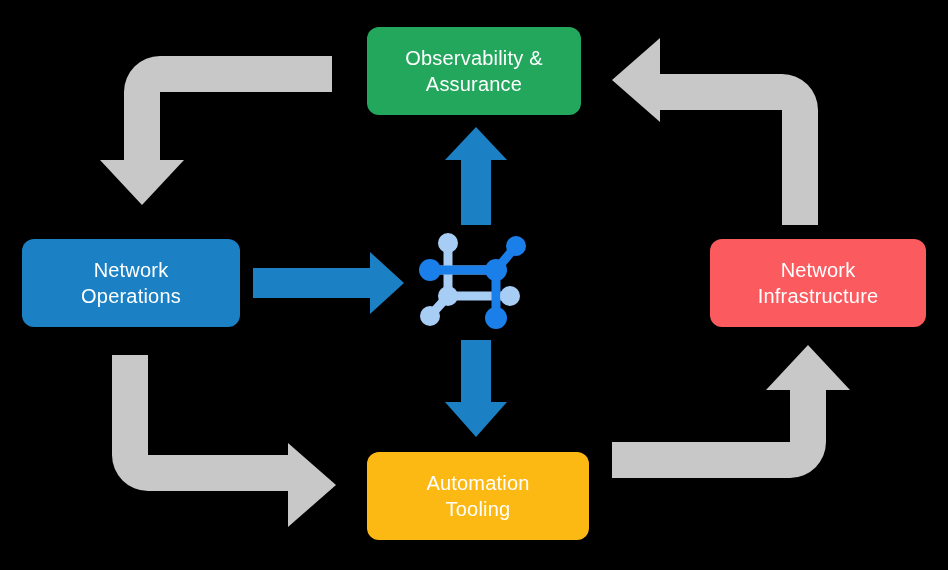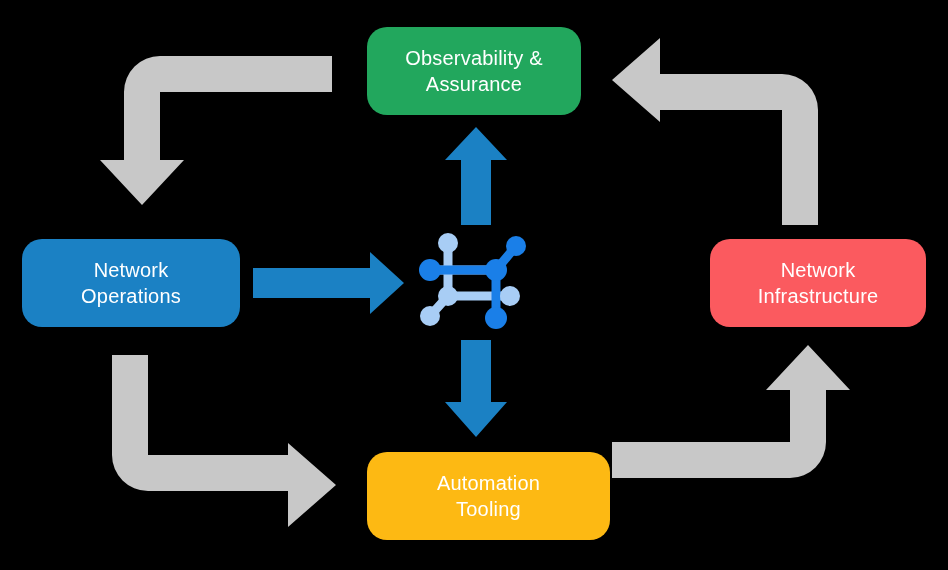--- a/index.html
+++ b/index.html
@@ -20,21 +20,21 @@
   }
   #diagram-svg {
     position: absolute;
     left: 0;
     top: 0;
     width: 948px;
     height: 570px;
   }
   .node-box {
     position: absolute;
-    border-radius: 20px;
+    border-radius: 12px;
     display: flex;
     align-items: center;
     justify-content: center;
     text-align: center;
     color: #ffffff;
     font-size: 20px;
     line-height: 1.3;
     font-weight: 400;
     letter-spacing: 0.2px;
     box-sizing: border-box;
@@ -59,21 +59,21 @@
   }
   #node-infrastructure {
     left: 710px;
     top: 239px;
     width: 216px;
     height: 88px;
   }
   #node-automation {
     left: 367px;
     top: 452px;
-    width: 243px;
+    width: 222px;
     height: 88px;
   }
   .center-icon-wrap {
     position: absolute;
     left: 418px;
     top: 218px;
     width: 118px;
     height: 118px;
   }
 </style>

